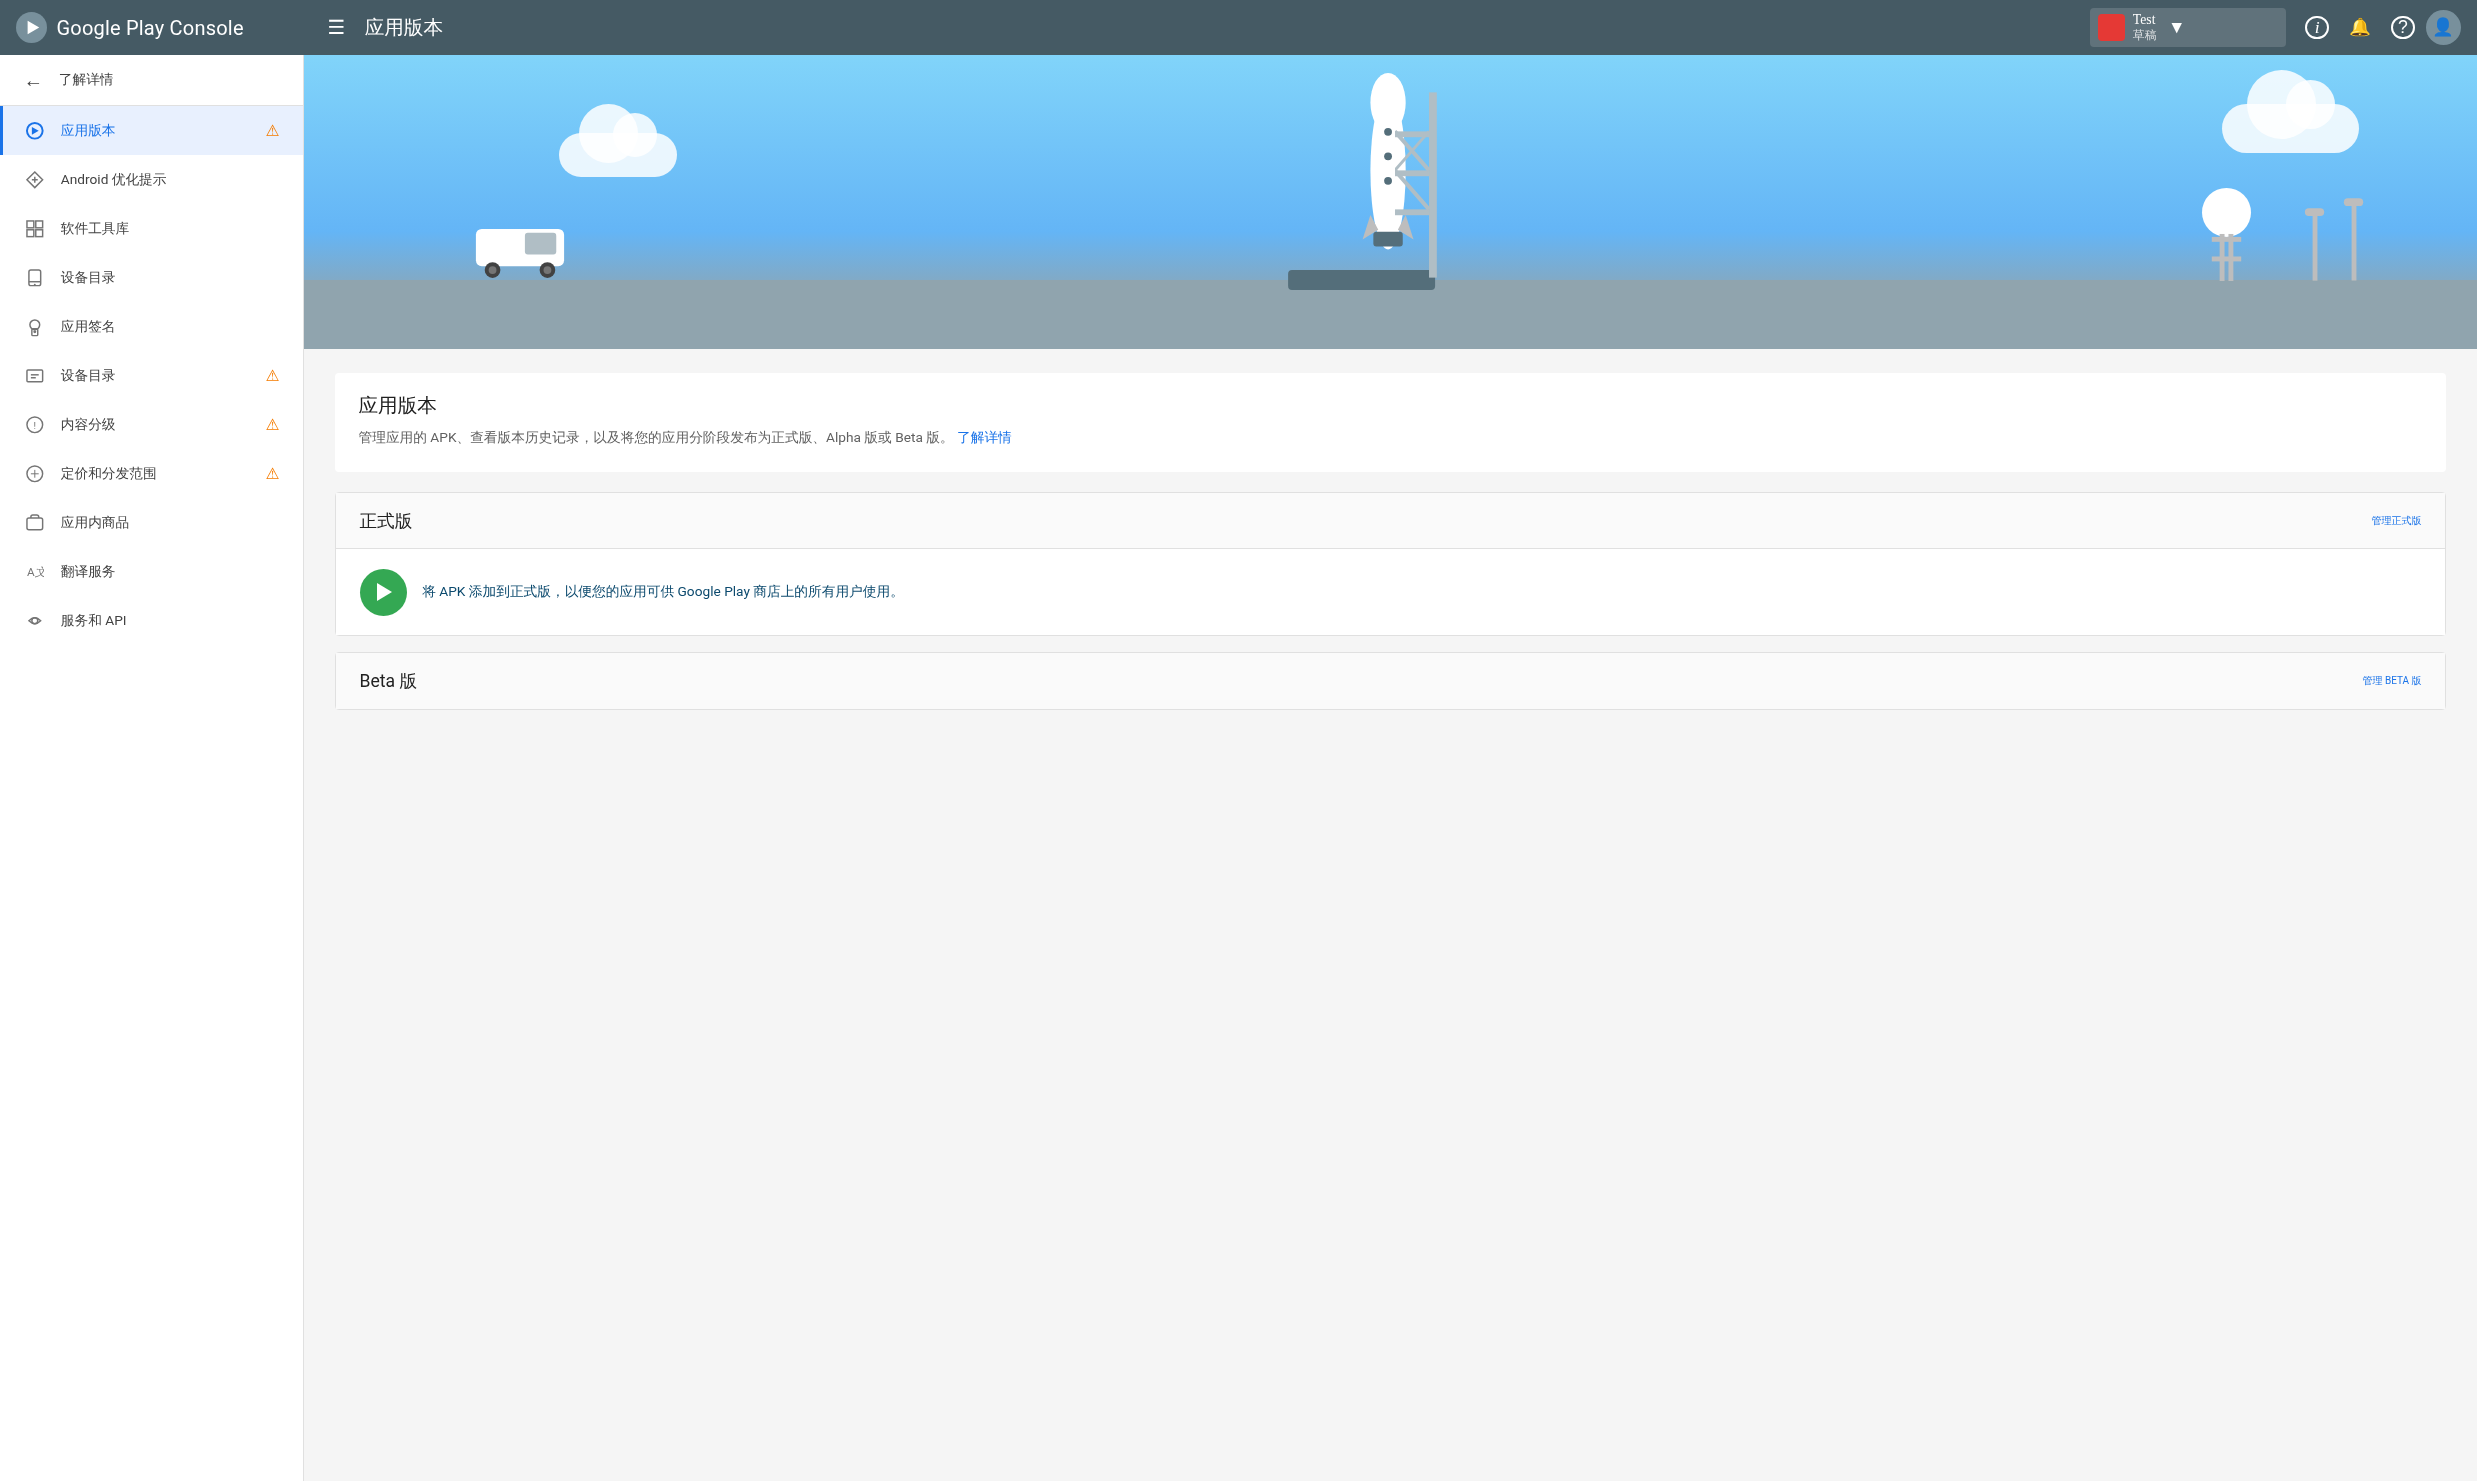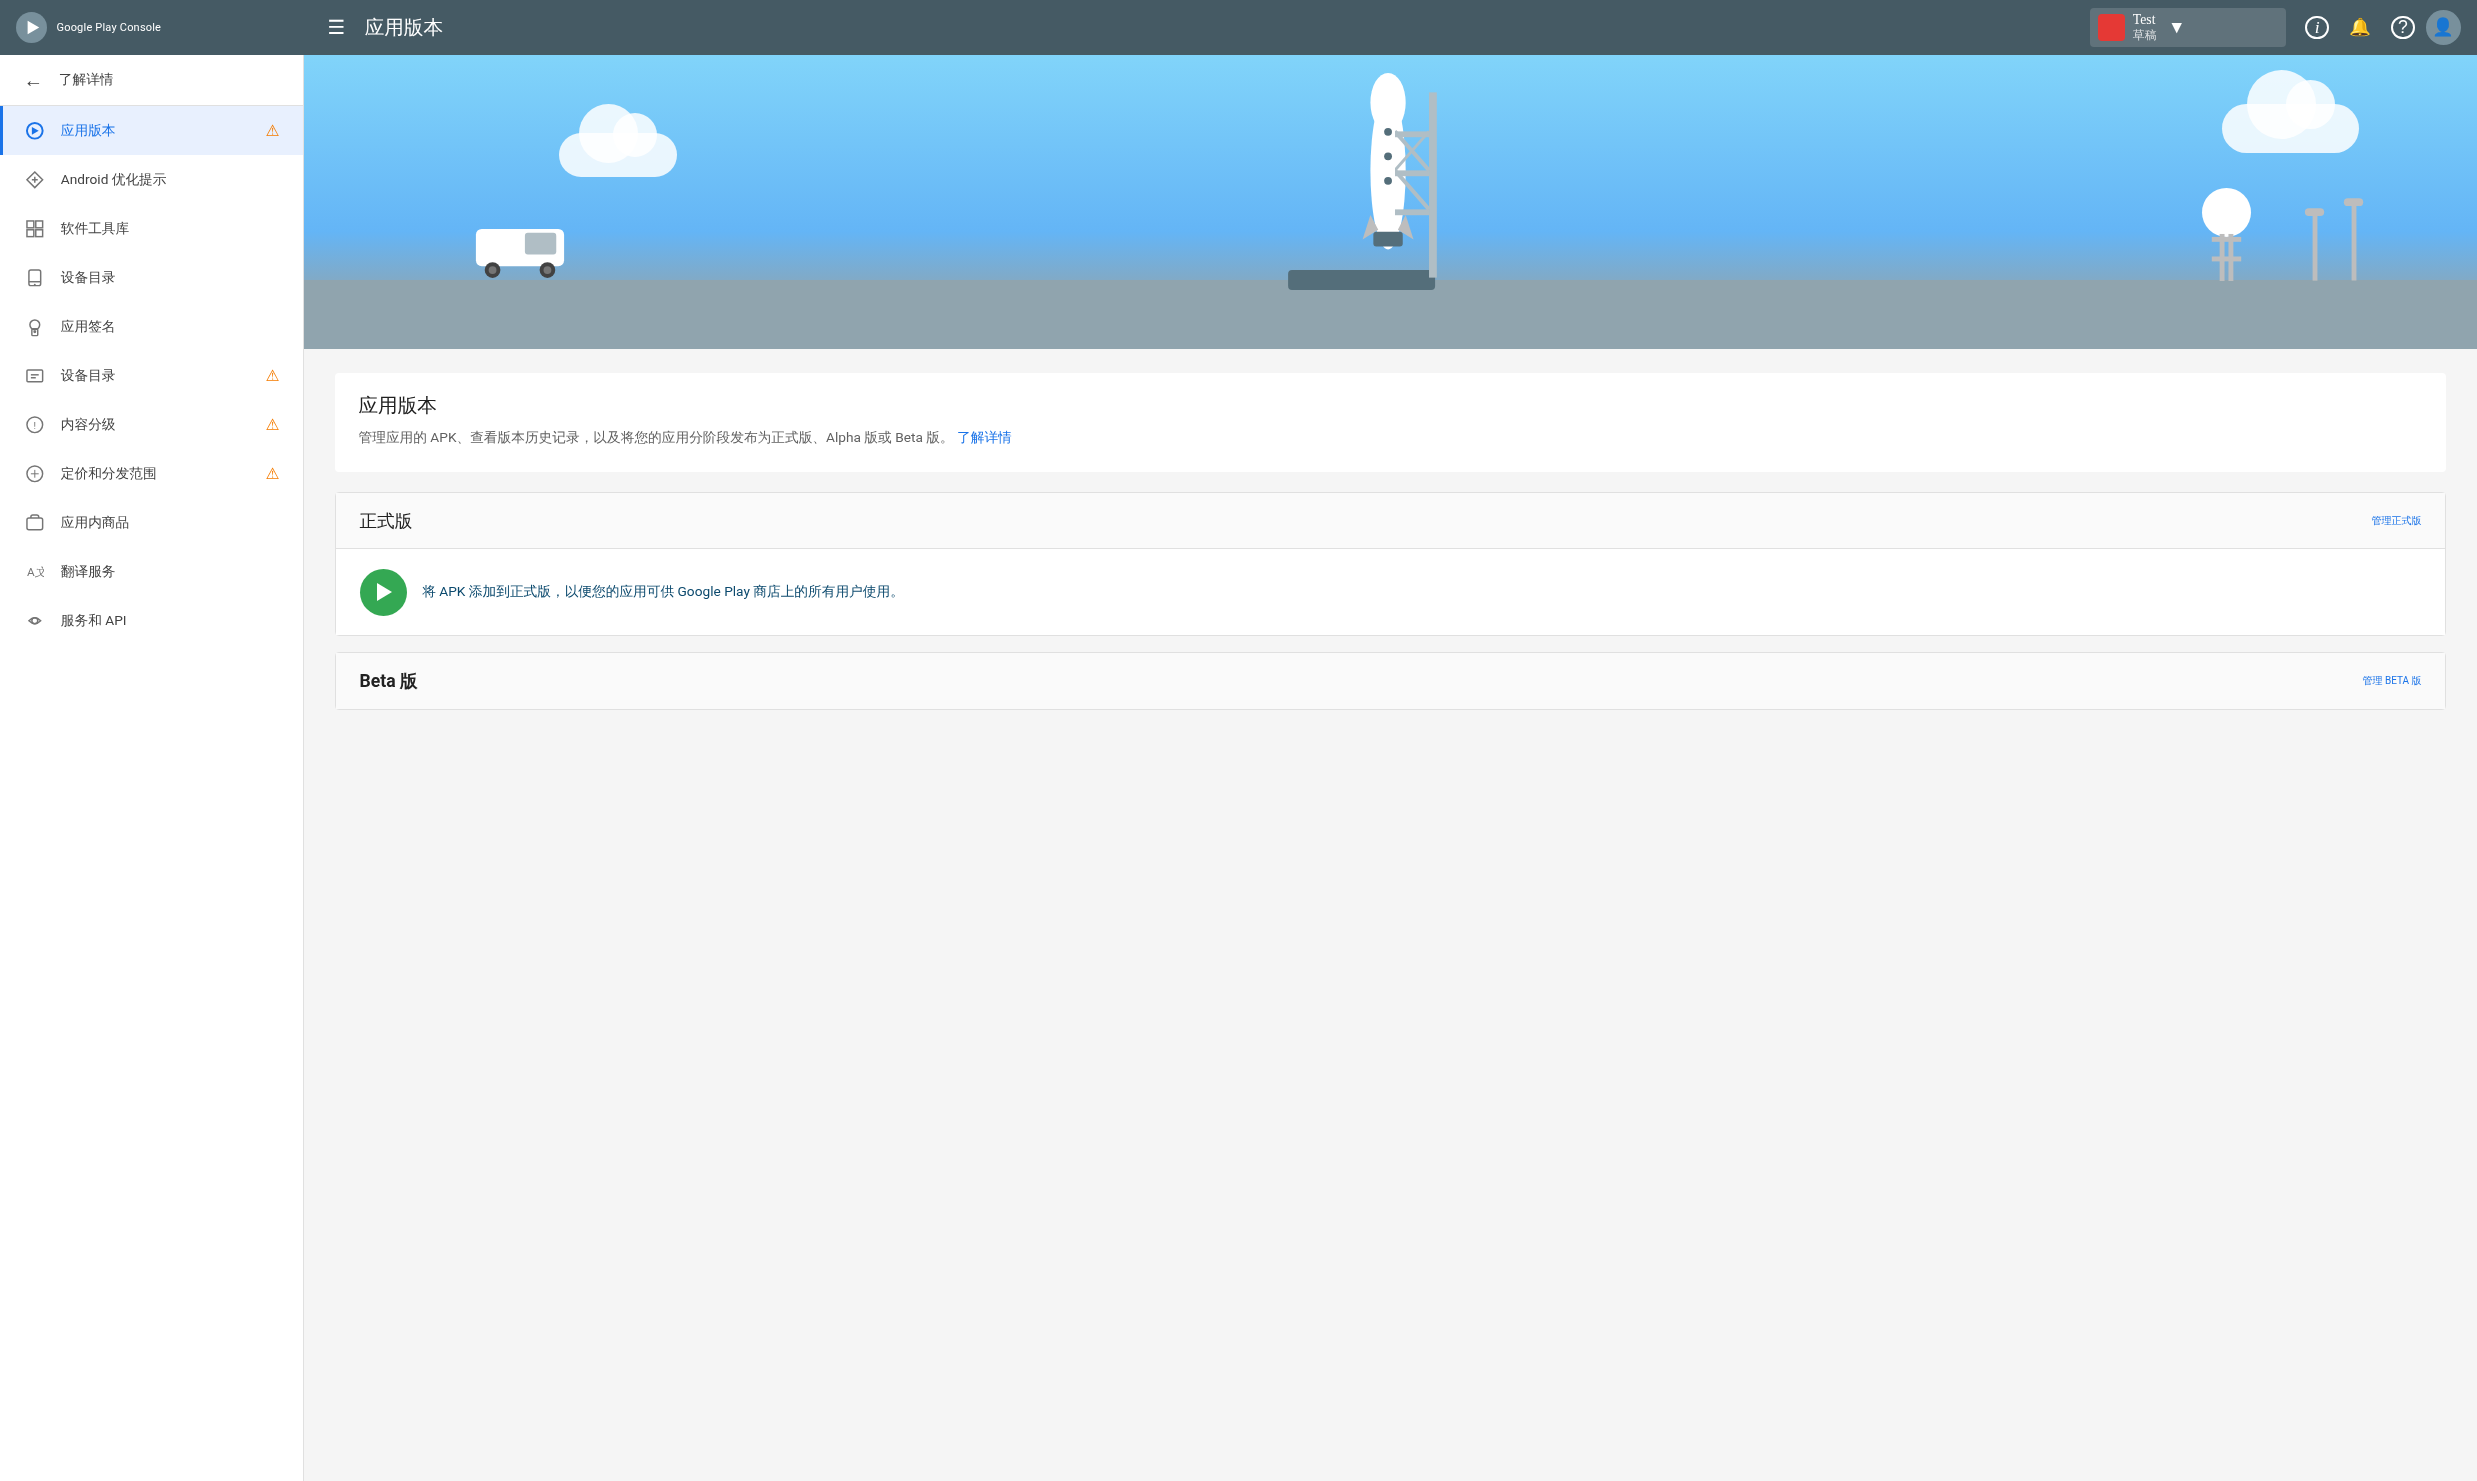--- a/index.html
+++ b/index.html
@@ -27,21 +27,21 @@
       display: flex;
       align-items: center;
       gap: 9.8px;
     }
     .logo-icon {
       width: 31px;
       height: 31px;
     }
     .logo-text {
       color: white;
-      font-size: 11px;
+      font-size: 20px;
       font-weight: 400;
       letter-spacing: 0.2px;
     }
     .header-center {
       display: flex;
       align-items: center;
       flex: 1;
       gap: 11.8px;
     }
     .hamburger-btn {
@@ -604,21 +604,21 @@
         <div class="release-body">
           <div class="play-icon-circle">
             <div class="play-triangle"></div>
           </div>
           <span class="release-description">将 APK 添加到正式版，以便您的应用可供 Google Play 商店上的所有用户使用。</span>
         </div>
       </div>
 
       <div class="release-section">
         <div class="release-section-header">
-          <h3 style="font-size:17.6px; font-weight:700; color:#212121;">Beta 版</h3>
+          <h3 style="font-size:17.6px; font-weight:400; color:#212121;">Beta 版</h3>
           <a class="section-link" href="#">管理 BETA 版</a>
         </div>
       </div>
 
     </div>
   </main>
 </div>
 
 
 </body></html>

